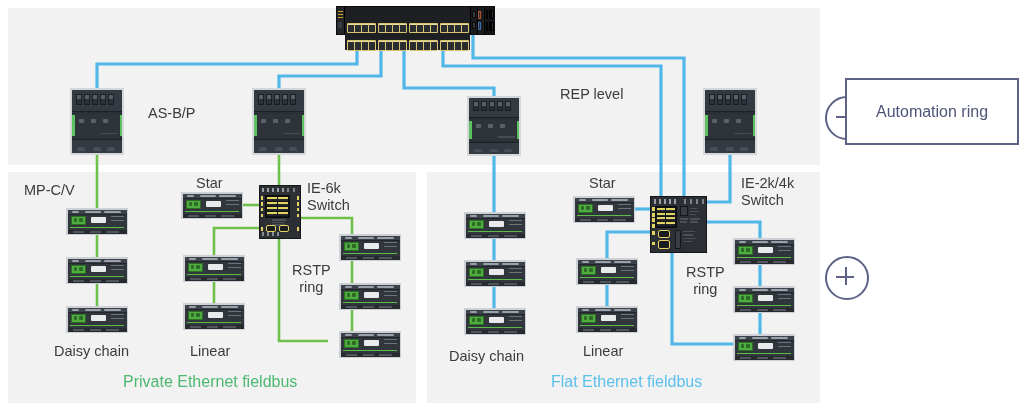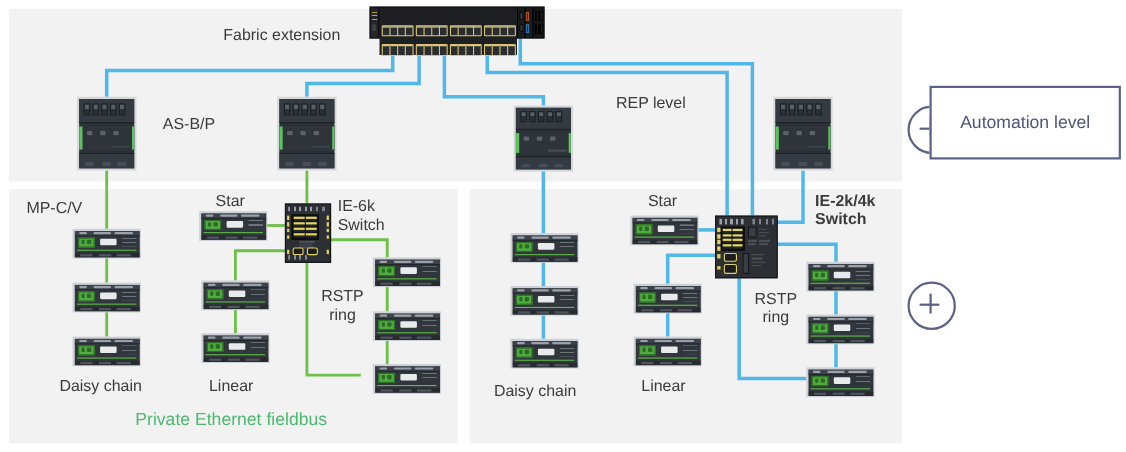--- a/index.html
+++ b/index.html
@@ -786,42 +786,42 @@
         <div class="rdots"></div>
         <div class="gline"></div>
     <div class="ftr">
           <div class="fs" style="left:10%;width:18%"></div>
           <div class="fs" style="left:38%;width:18%"></div>
           <div class="fs" style="left:66%;width:22%"></div>
         </div>
       </div>
   </div>
 
-  <div class="lbl" style="left:203px;top:24px;">Fabric extension</div>
   <div class="lbl" style="left:148px;top:105px;">AS-B/P</div>
   <div class="lbl" style="left:560px;top:86px;">REP level</div>
   <div class="lbl" style="left:24px;top:182px;">MP-C/V</div>
   <div class="lbl c" style="left:196px;top:175px;">Star</div>
   <div class="lbl" style="left:307px;top:180px;">IE-6k
 Switch</div>
   <div class="lbl c" style="left:292px;top:262px;text-align:center;">RSTP
 ring</div>
   <div class="lbl" style="left:54px;top:343px;">Daisy chain</div>
   <div class="lbl" style="left:190px;top:343px;">Linear</div>
   <div class="fieldbus-lbl" id="lbl-private-fieldbus" style="left:123px;top:373px;">Private Ethernet fieldbus</div>
 
   <div class="lbl c" style="left:589px;top:175px;">Star</div>
-  <div class="lbl" style="left:741px;top:175px;font-weight:bold;">IE-2k/4k
+  <div class="lbl" style="left:741px;top:175px;">IE-2k/4k
 Switch</div>
   <div class="lbl c" style="left:686px;top:264px;text-align:center;">RSTP
 ring</div>
   <div class="lbl" style="left:449px;top:348px;">Daisy chain</div>
   <div class="lbl" style="left:583px;top:343px;">Linear</div>
+  <div class="fieldbus-lbl" id="lbl-flat-fieldbus" style="left:551px;top:373px;">Flat Ethernet fieldbus</div>
 
   <div class="level-plus" style="left:825px;top:96px;"></div>
   <div class="level-box" style="left:845px;top:78px;width:170px;height:63px;">
     <span>Automation
-level</span>
+ring</span>
   </div>
 
   <div class="level-plus" style="left:825px;top:256px;"></div>
 
 </div>
 
 </body></html>

